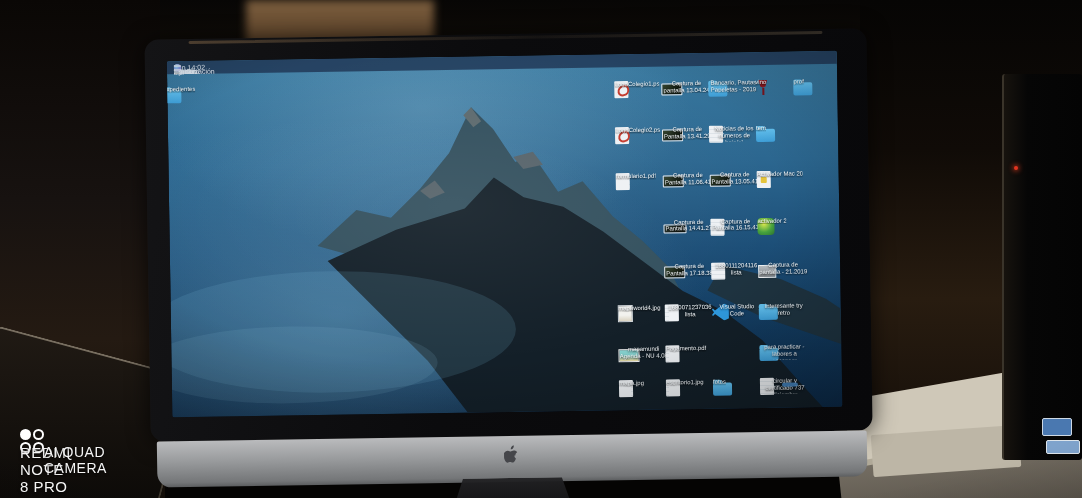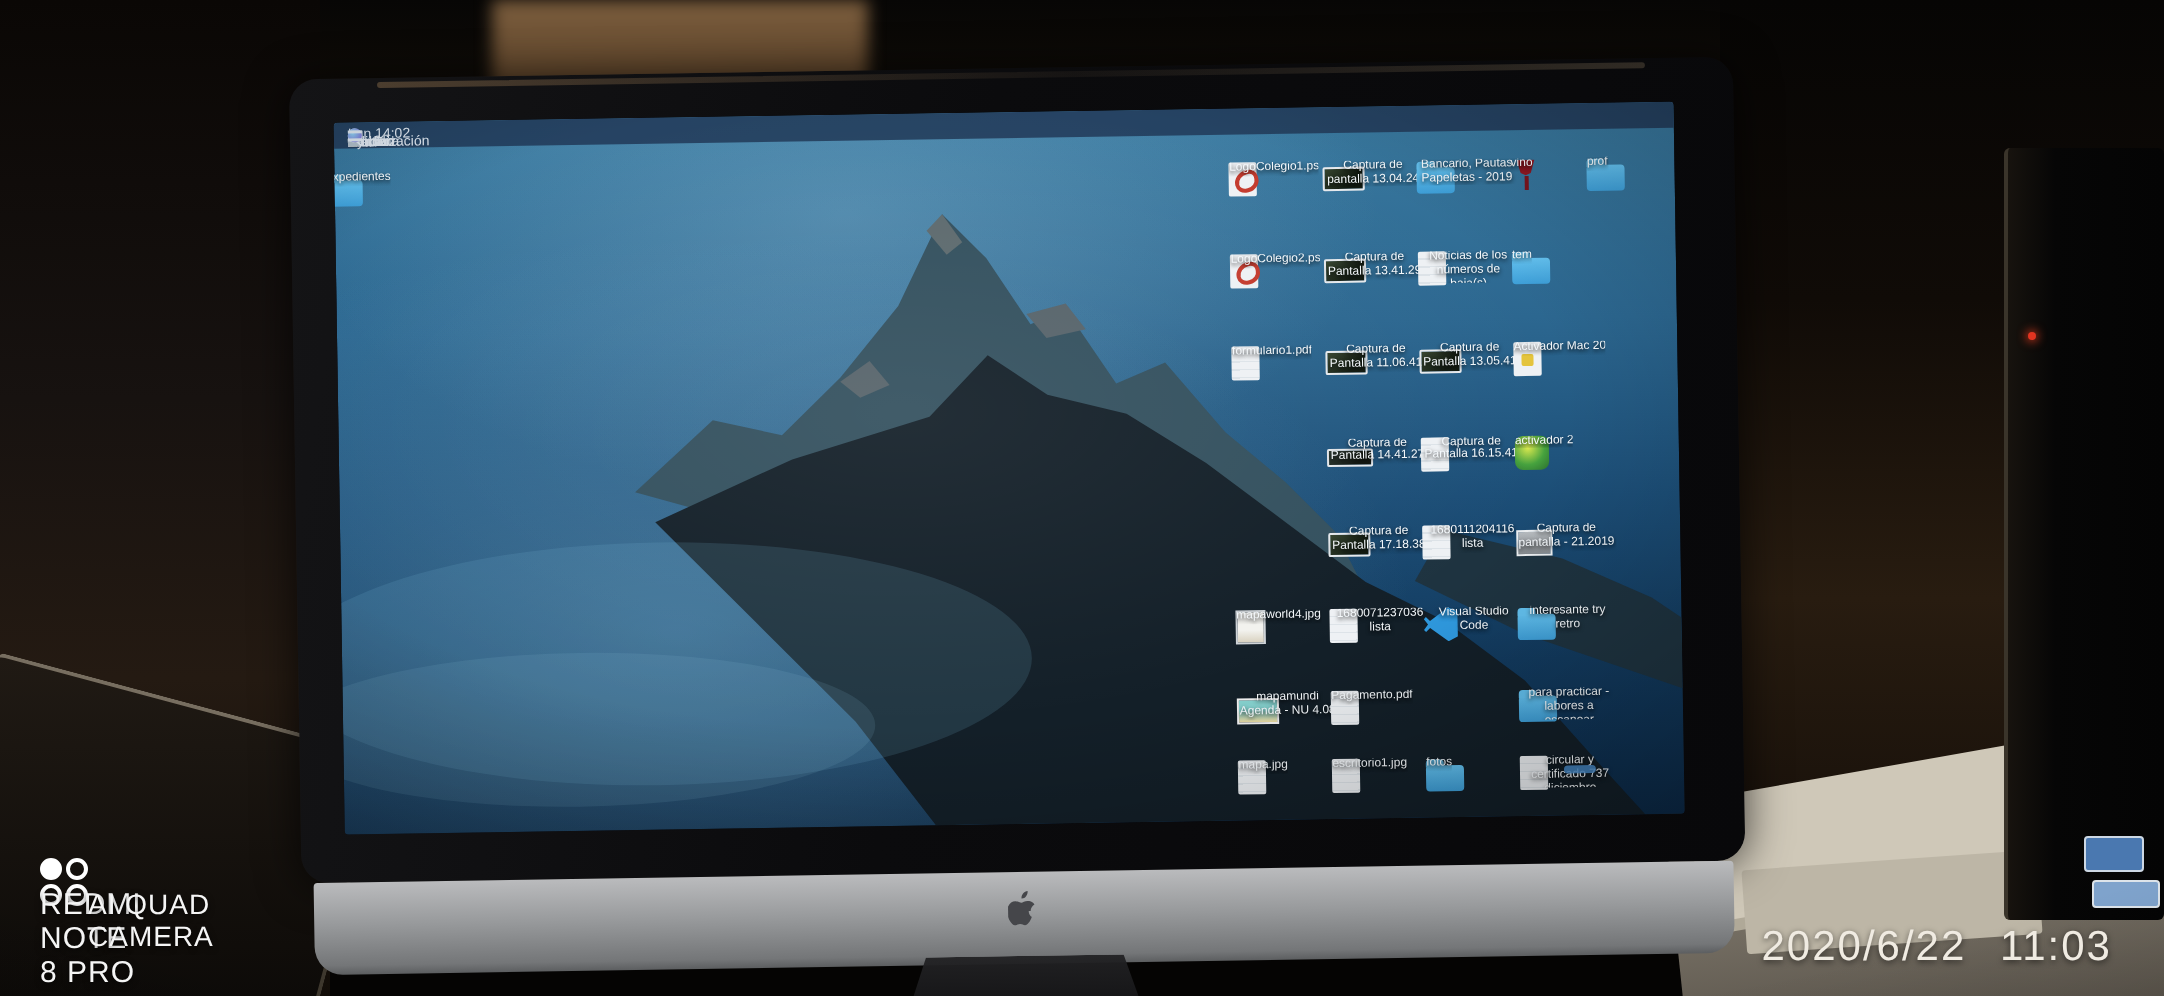--- a/index.html
+++ b/index.html
@@ -363,14 +363,13 @@
         <i></i>
         <i></i>
         <i></i>
       </span>
     <span class="wm-text">
       <span class="wm-line1">REDMI NOTE 8 PRO</span>
       <span class="wm-line2">AI QUAD CAMERA</span>
     </span>
   </div>
 
-  <div class="timestamp">2020/6/22 11:03</div>
 </div>
 
 </body></html>

